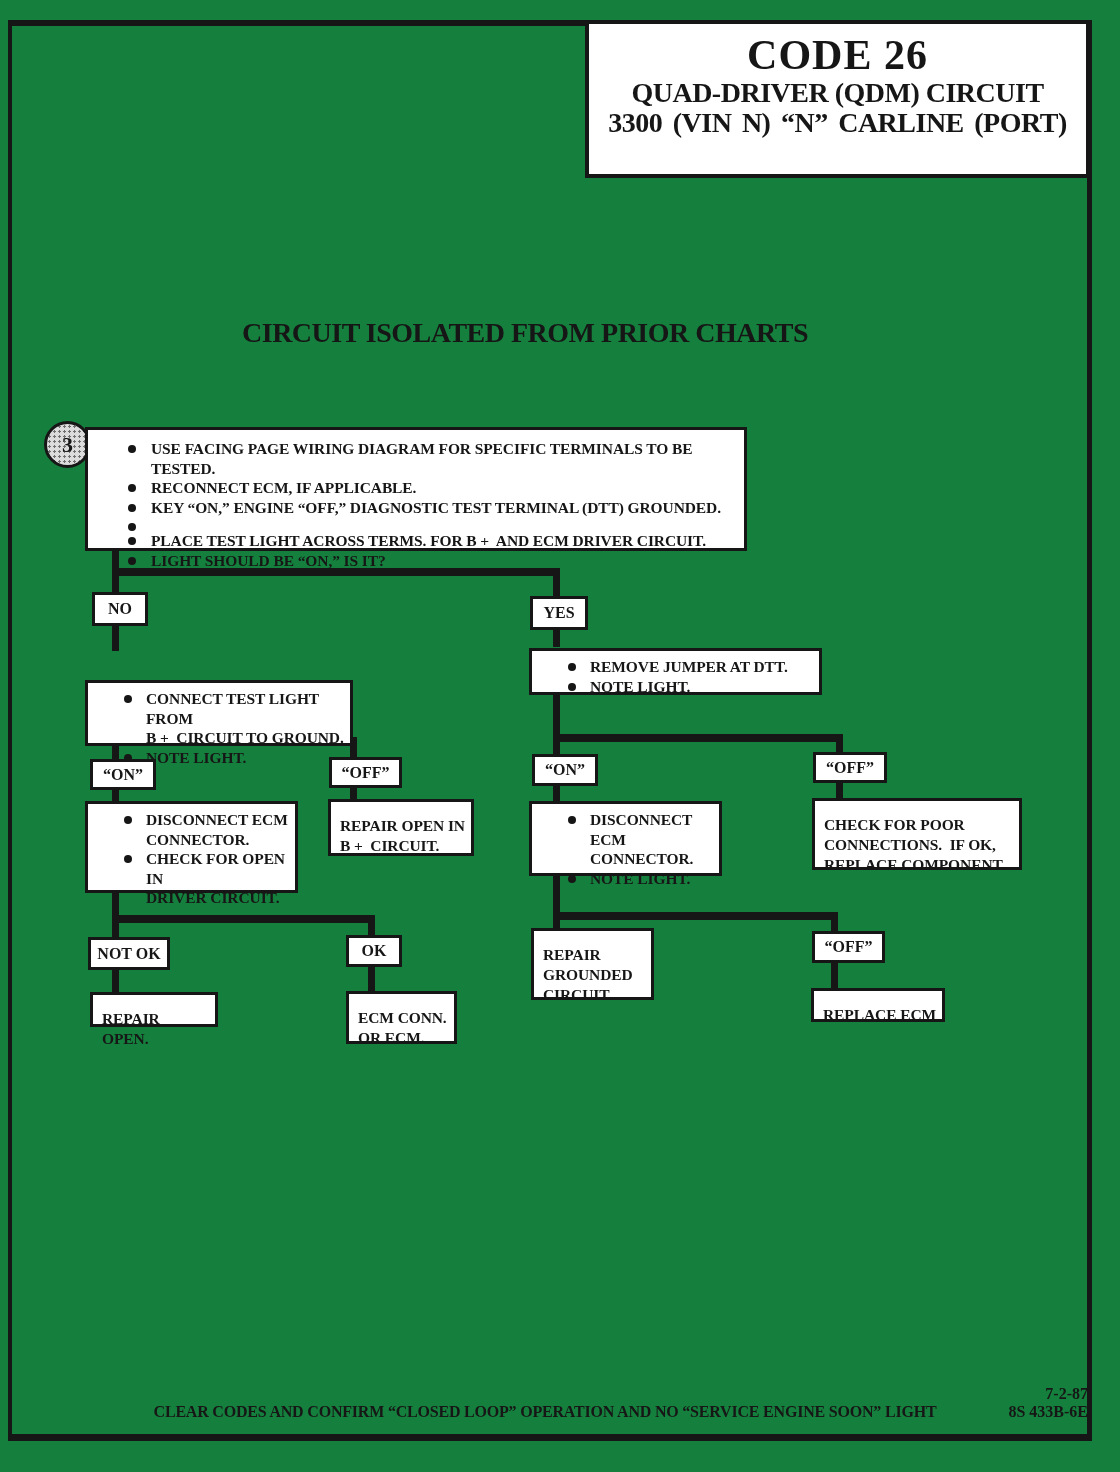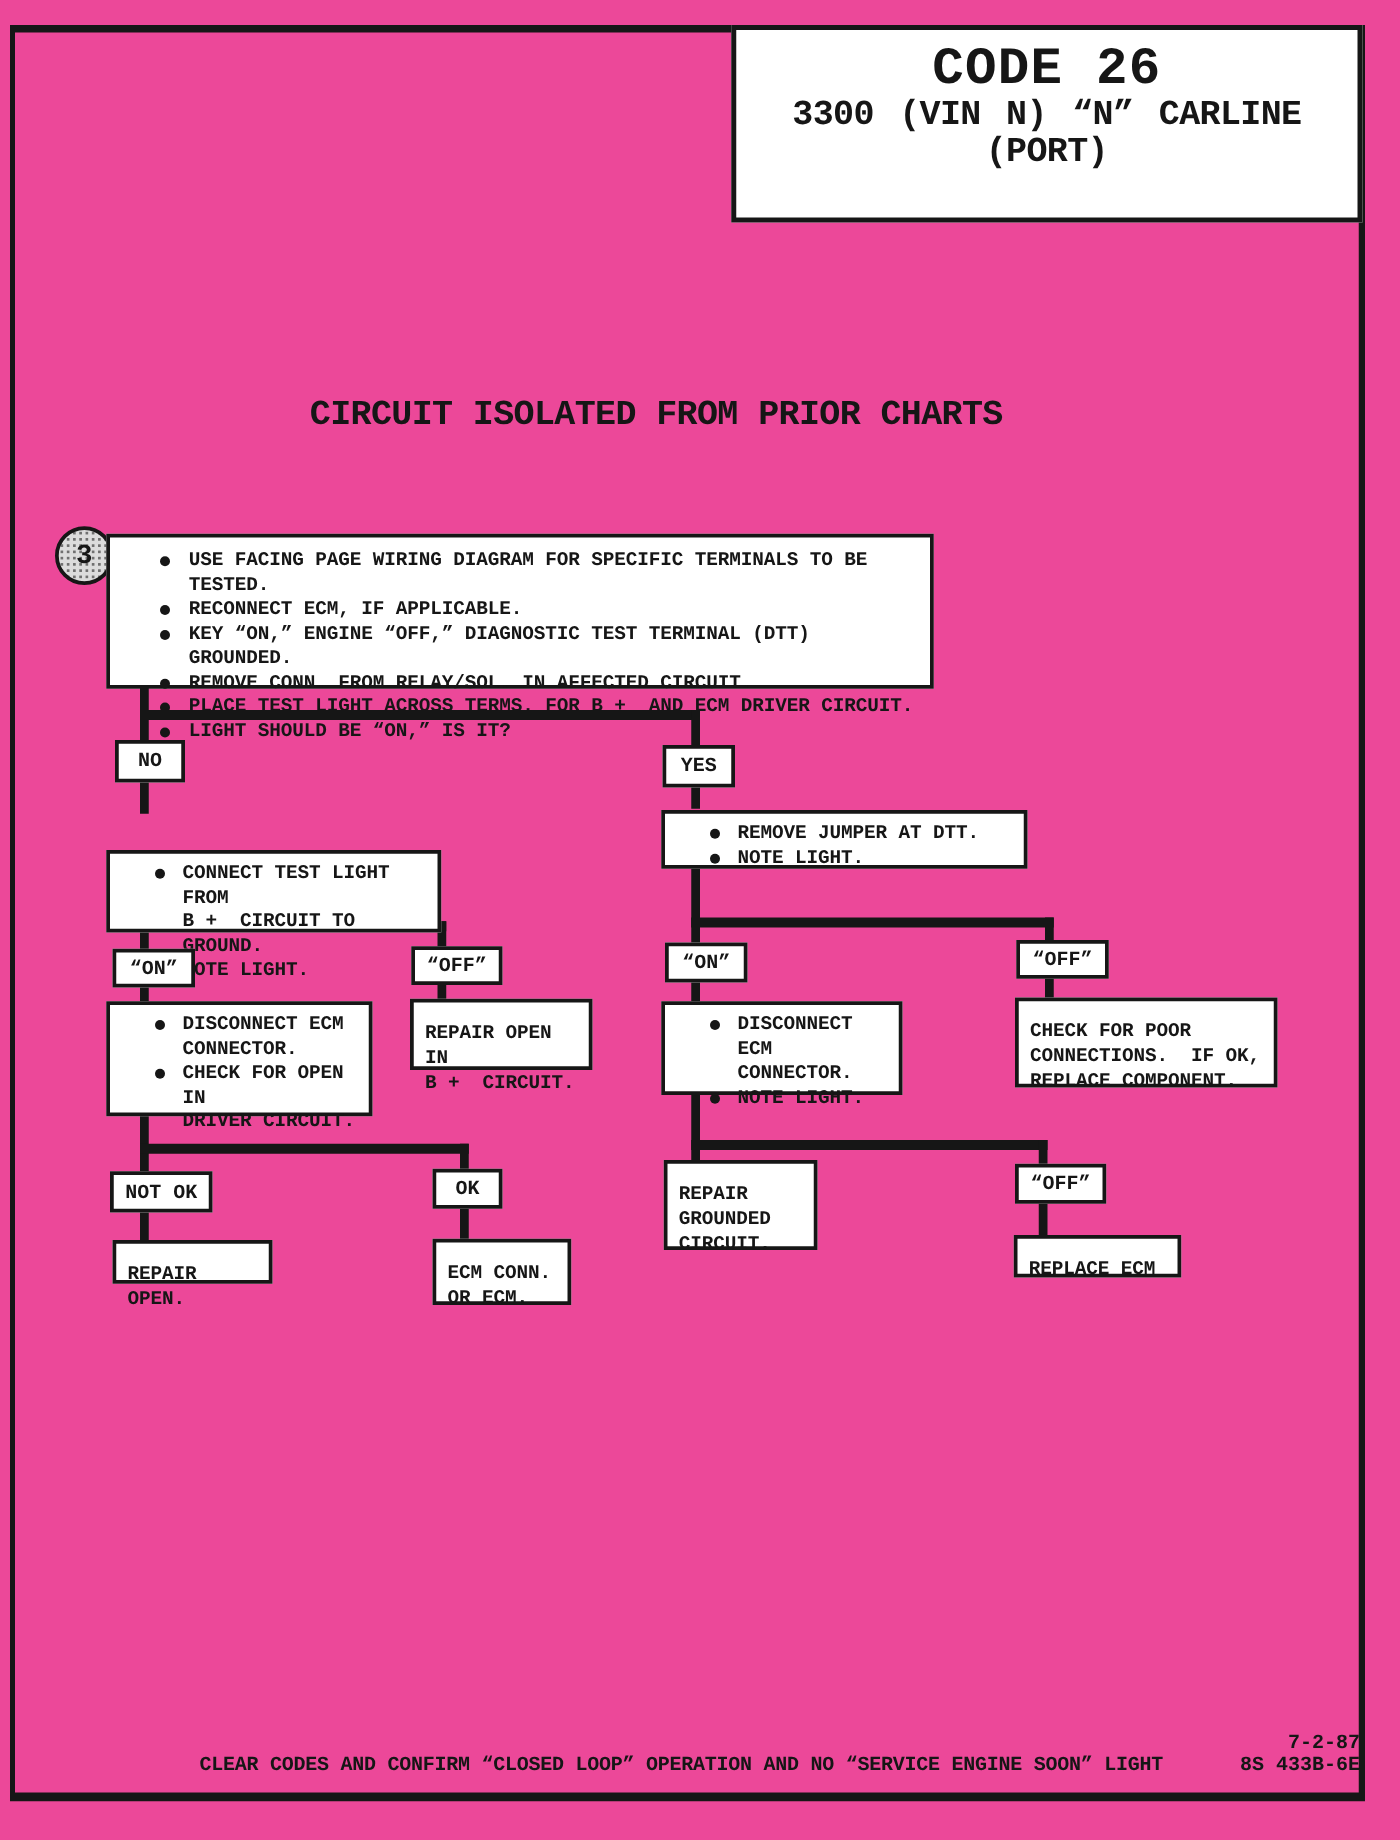--- a/index.html
+++ b/index.html
@@ -1,21 +1,21 @@
 <!DOCTYPE html>
 <html><head>
 <meta charset="utf-8">
 <style>
   html,body{margin:0;padding:0;background:#ffffff;}
   .page{
     position:relative;
     width:1120px;height:1472px;
-    background:#ec4899;
+    background:#15803d;
     color:#161616;
-    font-family:Liberation Mono, monospace;
+    font-family:Liberation Serif, serif;
     font-weight:bold;
     overflow:hidden;
   }
   .page-border{
     position:absolute;left:8px;top:20px;width:1084px;height:1421px;
     border-style:solid;border-color:#161616;
     border-width:6px 5px 7px 4px;
     box-sizing:border-box;
   }
   .title-box{
@@ -80,20 +80,21 @@
 </style>
 </head>
 <body>
 
 <div class="page">
 
   <div class="page-border"></div>
 
   <div class="title-box">
     <div class="title-code">CODE 26</div>
+    <div class="title-circuit">QUAD-DRIVER (QDM) CIRCUIT</div>
     <div class="title-carline">3300 (VIN N) “N” CARLINE (PORT)</div>
   </div>
 
   <div class="section-heading">CIRCUIT ISOLATED FROM PRIOR CHARTS</div>
 
   <div class="step-badge">3</div>
 
   <div class="box instr-box" style="left:85px;top:427px;width:662px;height:124px;">
     <div class="bullet-row">
         <span class="dot"></span>
@@ -102,21 +103,20 @@
     <div class="bullet-row">
         <span class="dot"></span>
         <span class="bullet-text">RECONNECT ECM, IF APPLICABLE.</span>
       </div>
     <div class="bullet-row">
         <span class="dot"></span>
         <span class="bullet-text">KEY “ON,” ENGINE “OFF,” DIAGNOSTIC TEST TERMINAL (DTT) GROUNDED.</span>
       </div>
     <div class="bullet-row">
         <span class="dot"></span>
-        <span class="bullet-text">REMOVE CONN. FROM RELAY/SOL. IN AFFECTED CIRCUIT.</span>
       </div>
     <div class="bullet-row">
         <span class="dot"></span>
         <span class="bullet-text">PLACE TEST LIGHT ACROSS TERMS. FOR B +  AND ECM DRIVER CIRCUIT.</span>
       </div>
     <div class="bullet-row">
         <span class="dot"></span>
         <span class="bullet-text">LIGHT SHOULD BE “ON,” IS IT?</span>
       </div>
   </div>

